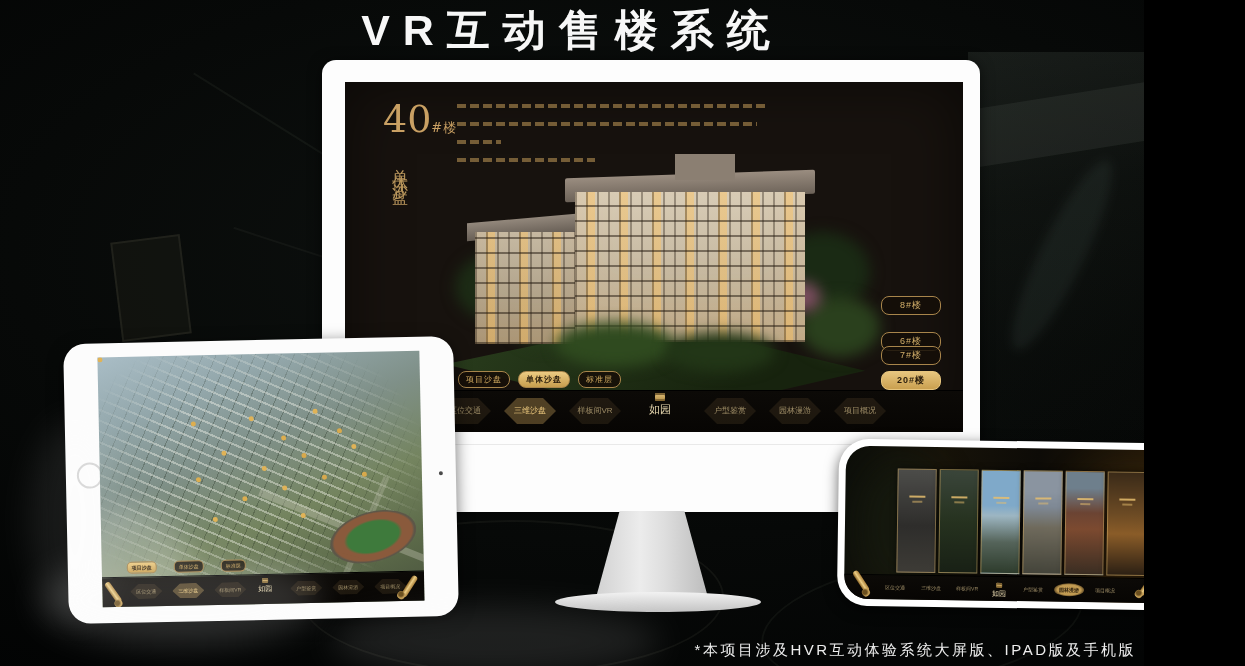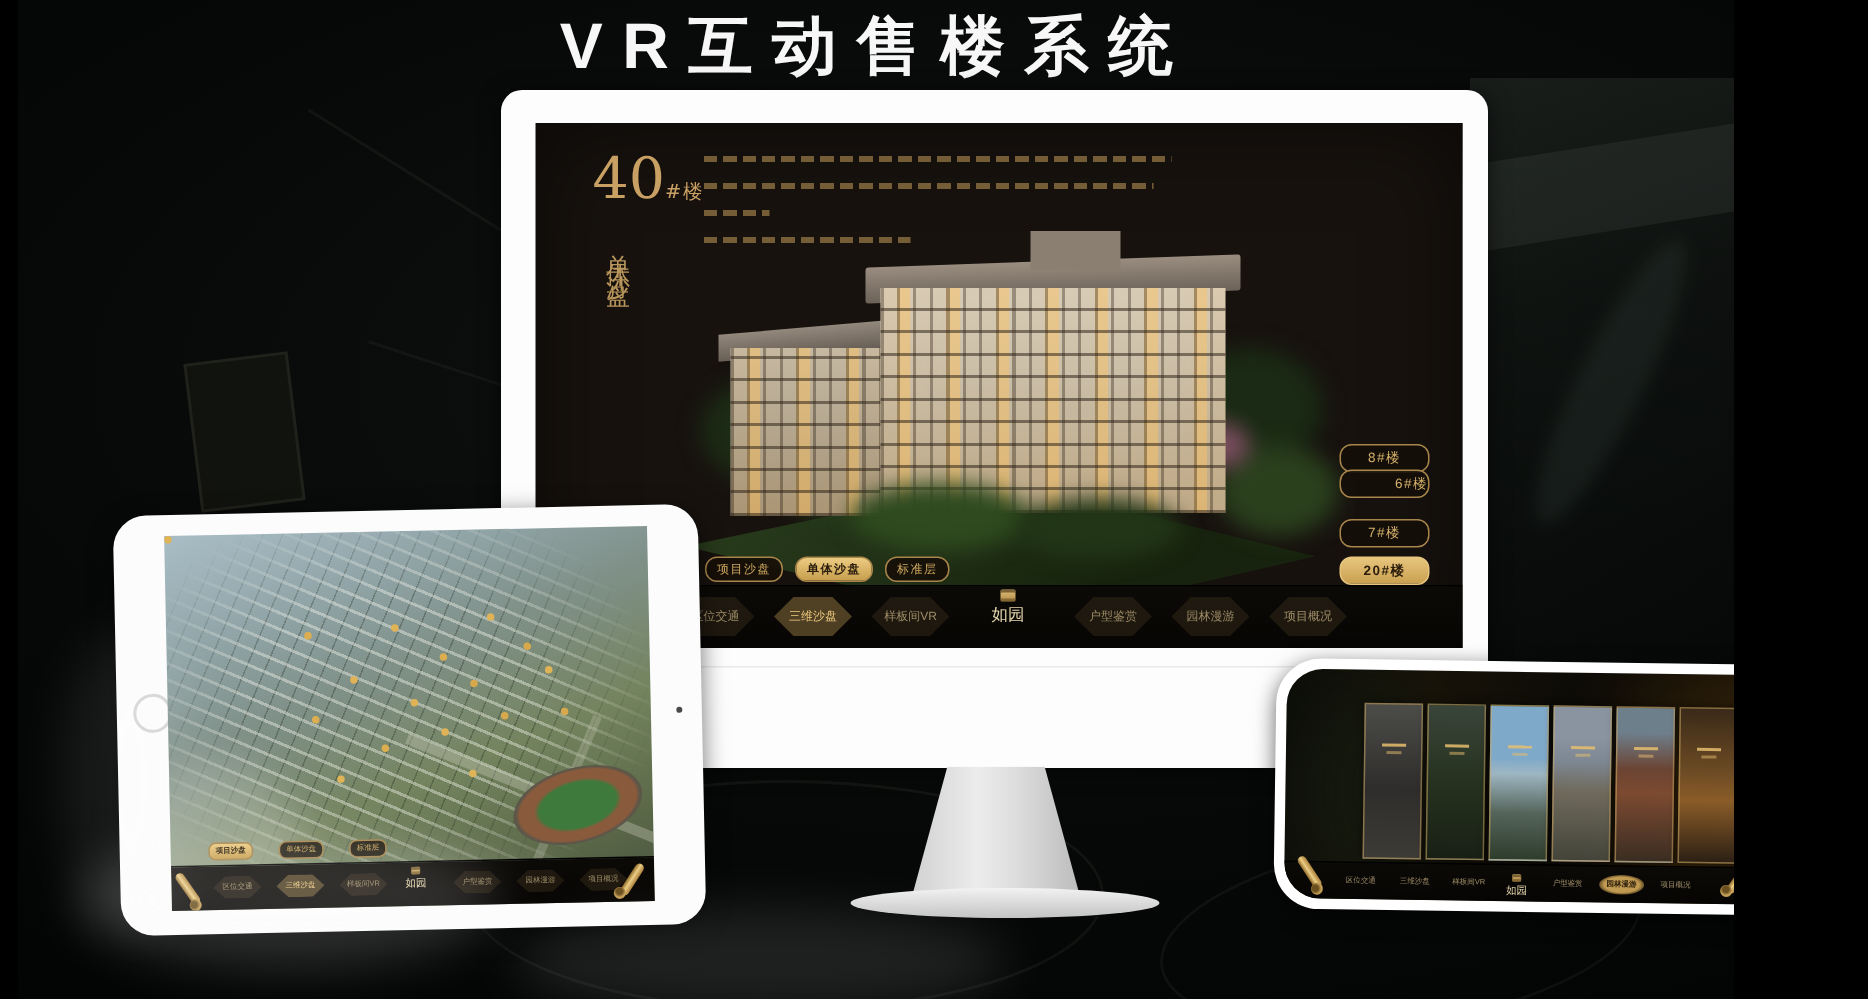--- a/index.html
+++ b/index.html
@@ -1,18 +1,18 @@
 <!DOCTYPE html>
 <html><head>
 <meta charset="utf-8">
 <style>
   html,body{margin:0;padding:0;background:#000;}
   .canvas{position:relative;width:1144px;height:666px;overflow:hidden;
     background:radial-gradient(1100px 520px at 54% 38%, #0e1210 0%, #070908 55%, #020303 100%);
-    font-family:"Liberation Sans", sans-serif;margin-left:12px;}
+    font-family:"Liberation Sans", sans-serif;}
   .abs{position:absolute;}
 
   
   .bg-band{left:968px;top:52px;width:280px;height:400px;
     background:linear-gradient(168deg, rgba(70,80,72,.28) 0%, rgba(40,48,40,.18) 35%, rgba(18,24,18,.10) 70%, transparent 100%);}
   .bg-stripe{left:960px;top:88px;width:300px;height:58px;transform:rotate(-9deg);
     background:rgba(150,158,148,.10);}
   .bg-river{left:1040px;top:150px;width:44px;height:210px;border-radius:50%;
     transform:rotate(26deg);background:rgba(95,115,105,.14);filter:blur(5px);}
   .bg-plaque{left:116px;top:238px;width:66px;height:96px;transform:rotate(-7deg);
@@ -206,21 +206,21 @@
     <div class="abs bld-wing">
         <div class="bld-win"></div>
       </div>
     <div class="abs bld-main">
         <div class="bld-win"></div>
       </div>
     <div class="abs blob" style="left:210px;top:240px;width:120px;height:45px;background:#2f4a1f;"></div>
     <div class="abs blob" style="left:320px;top:250px;width:110px;height:40px;background:#223617;"></div>
 
     <div class="abs floor-btn" style="top:214px;">8#楼</div>
-    <div class="abs floor-btn" style="top:231px;text-align:right;">6#楼</div>
+    <div class="abs floor-btn" style="top:250px;">6#楼</div>
     <div class="abs floor-btn" style="top:264px;">7#楼</div>
     <div class="abs floor-btn active" style="top:289px;">20#楼</div>
 
     <div class="abs scroll-orn" style="left:552px;top:308px;width:24px;height:52px;transform:rotate(36deg);">
       <div class="bar"></div>
       <div class="curl"></div>
     </div>
 
     <div class="abs vtab" style="left:113px;top:289px;">项目沙盘</div>
     <div class="abs vtab active" style="left:173px;top:289px;">单体沙盘</div>
@@ -322,14 +322,15 @@
       <div class="notch">
           <span class="notch-cam"></span>
         </div>
     </div>
   </div>
 
   <div class="abs fog fog1"></div>
   <div class="abs fog fog2"></div>
   <div class="abs fog fog3"></div>
 
+  <div class="abs footnote">*本项目涉及HVR互动体验系统大屏版、IPAD版及手机版</div>
 
 </div>
 
 </body></html>

